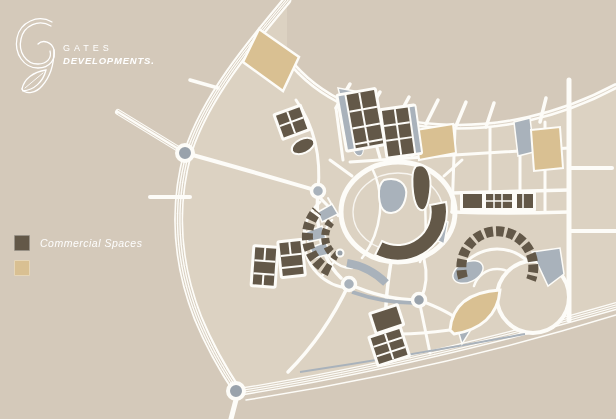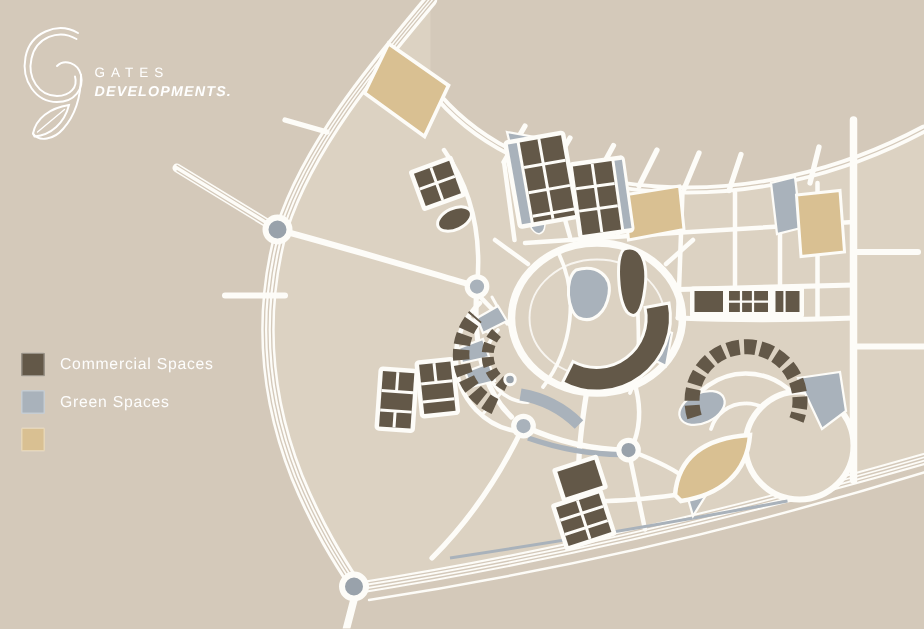--- a/index.html
+++ b/index.html
@@ -24,21 +24,21 @@
     position:absolute;left:14px;top:235px;
     display:flex;flex-direction:column;gap:9px;
   }
   .legend-row{display:flex;align-items:center;gap:10px}
   .swatch{
     width:16px;height:16px;border-radius:1px;flex:0 0 auto;
     border:1px solid rgba(255,255,255,0.35);
   }
   .legend-label{
     color:#ffffff;font-size:10.5px;letter-spacing:0.5px;
-    opacity:0.97;white-space:nowrap;
+    opacity:0.97;white-space:nowrap;font-style:italic;
   }
 </style>
 </head>
 <body>
 
 <svg class="map-svg" viewBox="0 0 616 419" aria-hidden="true">
 
   <path d="M287,0 C252,42 206,96 188,152 C173,206 176,262 198,318 C212,352 226,374 238,392
            C340,378 470,348 616,308 L616,86 C560,116 498,130 438,126 C368,121 318,98 287,58 Z" fill="var(--c-district)"></path>
 
@@ -244,19 +244,15 @@
     <text x="55" y="52" font-size="9.5" font-weight="bold" letter-spacing="0.8" font-style="italic" font-family="Liberation Sans, sans-serif">DEVELOPMENTS.</text>
   </g>
 </svg>
 
 <div class="legend">
   <div class="legend-row">
     <span class="swatch" style="background: rgb(99, 88, 72);"></span>
     <span class="legend-label">Commercial Spaces</span>
   </div>
   <div class="legend-row">
-    <span class="swatch" style="background: rgb(169, 178, 187);"></span>
-    <span class="legend-label">Green Spaces</span>
-  </div>
-  <div class="legend-row">
     <span class="swatch" style="background: rgb(217, 192, 146);"></span>
   </div>
 </div>
 
 </body></html>

